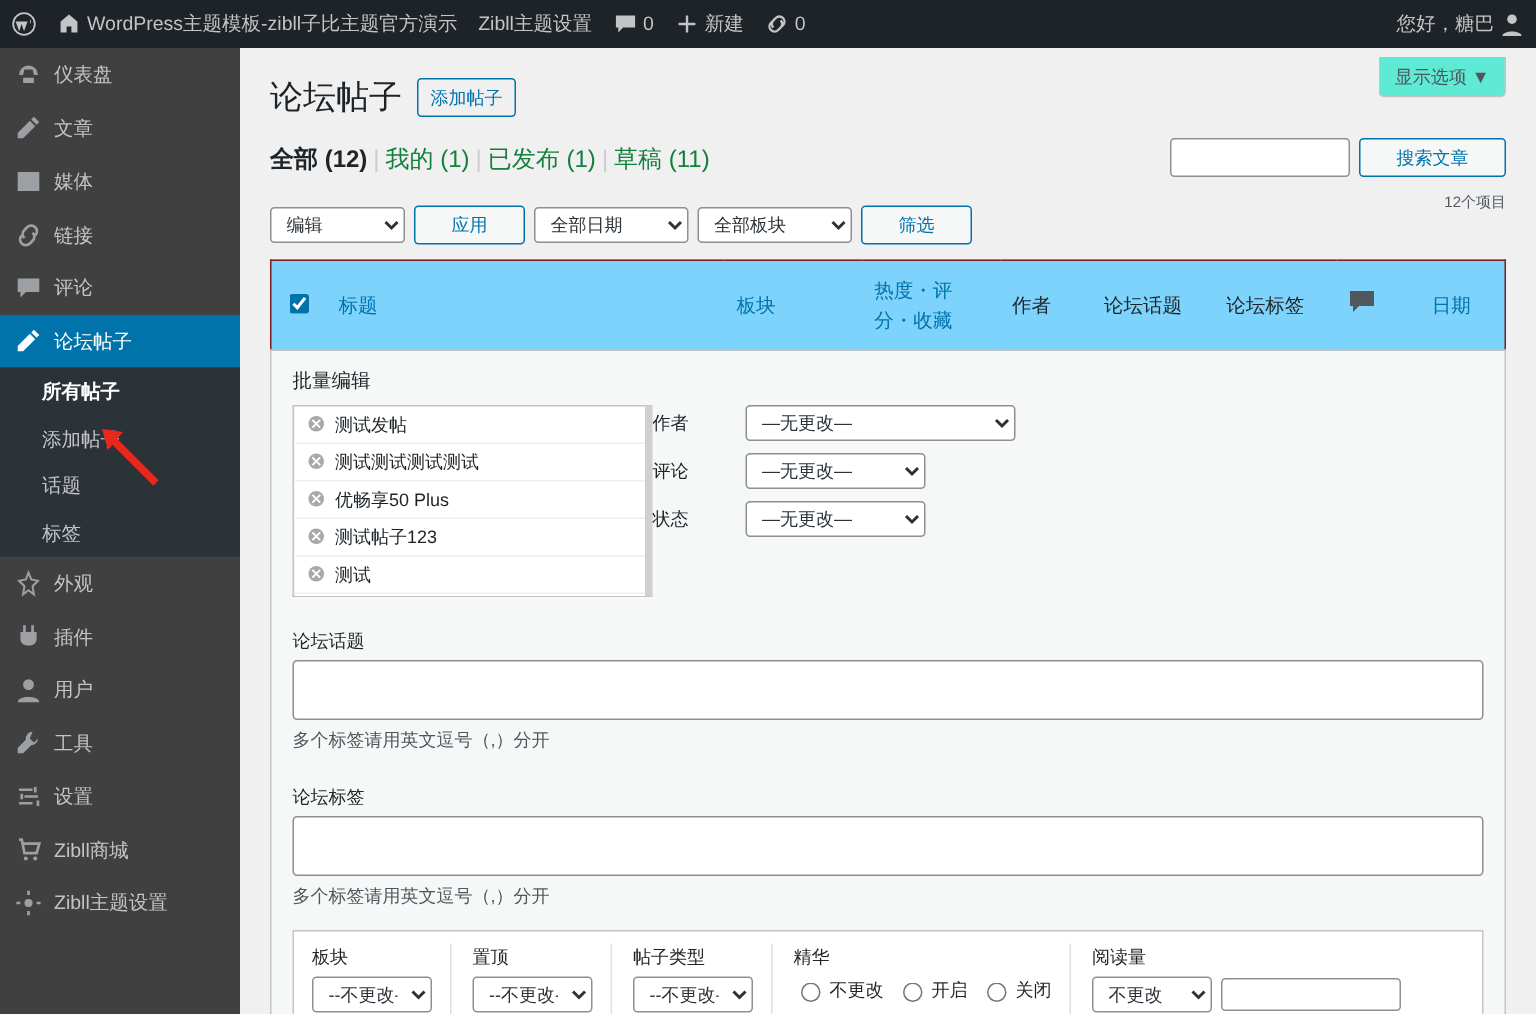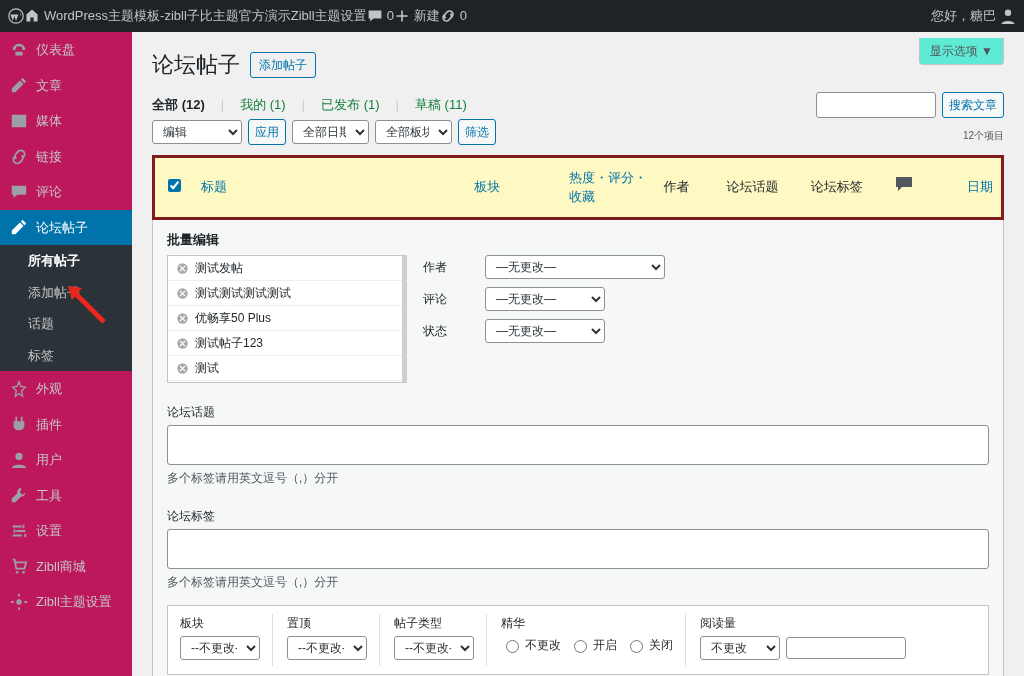--- a/index.html
+++ b/index.html
@@ -1,62 +1,62 @@
 <!DOCTYPE html>
 <html><head>
 <meta charset="utf-8">
 <style>
 *{box-sizing:border-box}
 body{margin:0;font:13px/1.5 -apple-system,BlinkMacSystemFont,"Segoe UI",sans-serif;background:#f0f0f1;color:#1d2327}
 a{text-decoration:none;color:#0073aa}
 
 .adminbar{height:32px;background:#1d2327;color:#c3c4c7;display:flex;align-items:center;padding:0 8px;font-size:13px;gap:10px}
-.adminbar .left{display:flex;align-items:center;}
+.adminbar .left{display:flex;align-items:center;gap:14px}
 .adminbar .right{margin-left:auto;display:flex;align-items:center;gap:6px}
 .adminbar .item{display:flex;align-items:center;gap:4px;cursor:pointer}
 .adminbar svg{width:16px;height:16px;fill:#c3c4c7}
 
 .wrap{display:flex;height:calc(100vh - 32px)}
-.adminmenu{width:132px;background:#be185d;color:#c3c4c7;font-size:13px;flex-shrink:0;overflow:auto;position:relative}
+.adminmenu{width:160px;background:#404040;color:#c3c4c7;font-size:13px;flex-shrink:0;overflow:auto;position:relative}
 .adminmenu .mi{display:flex;align-items:center;gap:8px;padding:8px 10px;cursor:pointer}
 .adminmenu .mi.current{background:#0073aa;color:#fff}
 .adminmenu .mi svg{width:18px;height:18px;fill:#9ca0a5}
 .adminmenu .mi.current svg{fill:#fff}
 .adminmenu .submenu{background:#2c3338}
 .adminmenu .submenu .si{padding:6px 10px 6px 28px;cursor:pointer;color:#c3c4c7}
 .adminmenu .submenu .si.cur{color:#fff;font-weight:600}
 
 .red-arrow{position:absolute;left:64px;top:250px;pointer-events:none}
 
 .main{flex:1;padding:10px 20px;overflow:auto;position:relative}
 .hdr{display:flex;align-items:center;gap:10px;margin:6px 0 14px}
 .hdr h1{font-size:22px;font-weight:400;margin:0}
 .page-title-action{border:1px solid #0073aa;color:#0073aa;padding:3px 8px;border-radius:3px;font-size:12px;cursor:pointer}
 .screen-options{position:absolute;right:20px;top:6px;border:1px solid #c3c4c7;border-top:none;background:#5eead4;padding:4px 10px;font-size:12px;color:#50575e;cursor:pointer;border-radius:0 0 4px 4px}
-.subsub{display:flex;gap:16px;font-size:13px;margin-bottom:4px}
+.subsub{display:flex;gap:4px;font-size:16px;margin-bottom:18px}
 .subsub .s{color:#15803d;cursor:pointer}
 .subsub .s.cur{color:#1d2327;font-weight:600}
 .subsub .sep{color:#ccc}
 .tablenav{display:flex;align-items:center;gap:6px;margin-bottom:10px}
 select,input[type=text]{border:1px solid #8c8f94;border-radius:3px;background:#fff;font-size:12px;padding:3px 6px;color:#2c3338}
-.button{border:1px solid #0073aa;color:#0073aa;background:#f6f7f7;padding:3px 6px;border-radius:3px;font-size:12px;cursor:pointer}
-.sel-90{width:90px}.sel-80{width:77px}.sel-70{width:70px}
+.button{border:1px solid #0073aa;color:#0073aa;background:#f6f7f7;padding:3px 24px;border-radius:3px;font-size:12px;cursor:pointer}
+.sel-90{width:90px}.sel-80{width:103px}.sel-70{width:70px}
 .searchbox{position:absolute;right:20px;top:60px;display:flex;gap:6px}
 .searchbox input{width:120px}
 .paginate{position:absolute;right:20px;top:96px;font-size:10px;color:#50575e}
 
-.list-table{width:100%;border:3px solid #7f1d1d;background:#fef9c3;border-collapse:collapse}
+.list-table{width:100%;border:1px solid #7f1d1d;background:#7dd3fc;border-collapse:collapse}
 .list-table th{padding:10px 8px;text-align:left;font-weight:400;font-size:13px;border-bottom:1px solid #c3c4c7}
 .list-table th a{color:#0073aa;cursor:pointer}
 .list-table .cb{width:24px;text-align:center}
 .list-table .cb input{accent-color:#0073aa}
 
 .bulk-edit{border:1px solid #c3c4c7;border-top:none;background:#f6f7f7;padding:10px 14px;font-size:12px}
-.bulk-edit .legend{font-weight:700;margin-bottom:6px;font-size:13px}
-.bulk-row1{display:flex;gap:16px}
+.bulk-edit .legend{font-weight:400;margin-bottom:6px;font-size:13px}
+.bulk-row1{display:flex;}
 .post-list{width:240px;height:128px;border:1px solid #c3c4c7;background:#fff;overflow:auto;padding:0;border-right:5px solid #d0d0d0}
 .post-list .pli{display:flex;align-items:center;gap:6px;padding:3px 8px;border-bottom:1px solid #eee;font-size:12px}
 .post-list .pli svg{width:13px;height:13px;fill:#a7aaad;cursor:pointer}
 .be-fields{flex:1}
 .be-fields .fr{display:flex;align-items:center;gap:12px;margin-bottom:8px}
 .be-fields .fr label{width:50px;color:#1d2327}
 .be-fields select{width:120px}
 .be-fields .fr:first-child select{width:180px}
 .be-section{margin-top:20px}
 .be-section .lbl{margin-bottom:4px}
@@ -258,21 +258,21 @@
        <th class="cb"><input type="checkbox" checked="" style=""></th>
        <th style="width:260px"><a>标题</a></th>
        <th style="width:90px"><a>板块</a></th>
        <th style="width:90px"><a>热度・评分・收藏</a></th>
        <th style="width:60px"><span>作者</span></th>
        <th style="width:80px"><span>论坛话题</span></th>
        <th style="width:80px"><span>论坛标签</span></th>
        <th style="width:40px"><svg width="18" height="18" fill="#50575e">
                 <path d="M1 2h16v10H7l-4 4v-4H1z"></path>
               </svg></th>
-       <th style="width:70px;text-align:right"><a>日期</a></th>
+       <th style="width:70px;text-align:center"><a>日期</a></th>
      </tr>
         </thead>
    </table>
 
    <div class="bulk-edit">
      <div class="legend">批量编辑</div>
      <div class="bulk-row1">
        <div class="post-list">
          <div class="pli">
               <svg viewBox="0 0 20 20">

